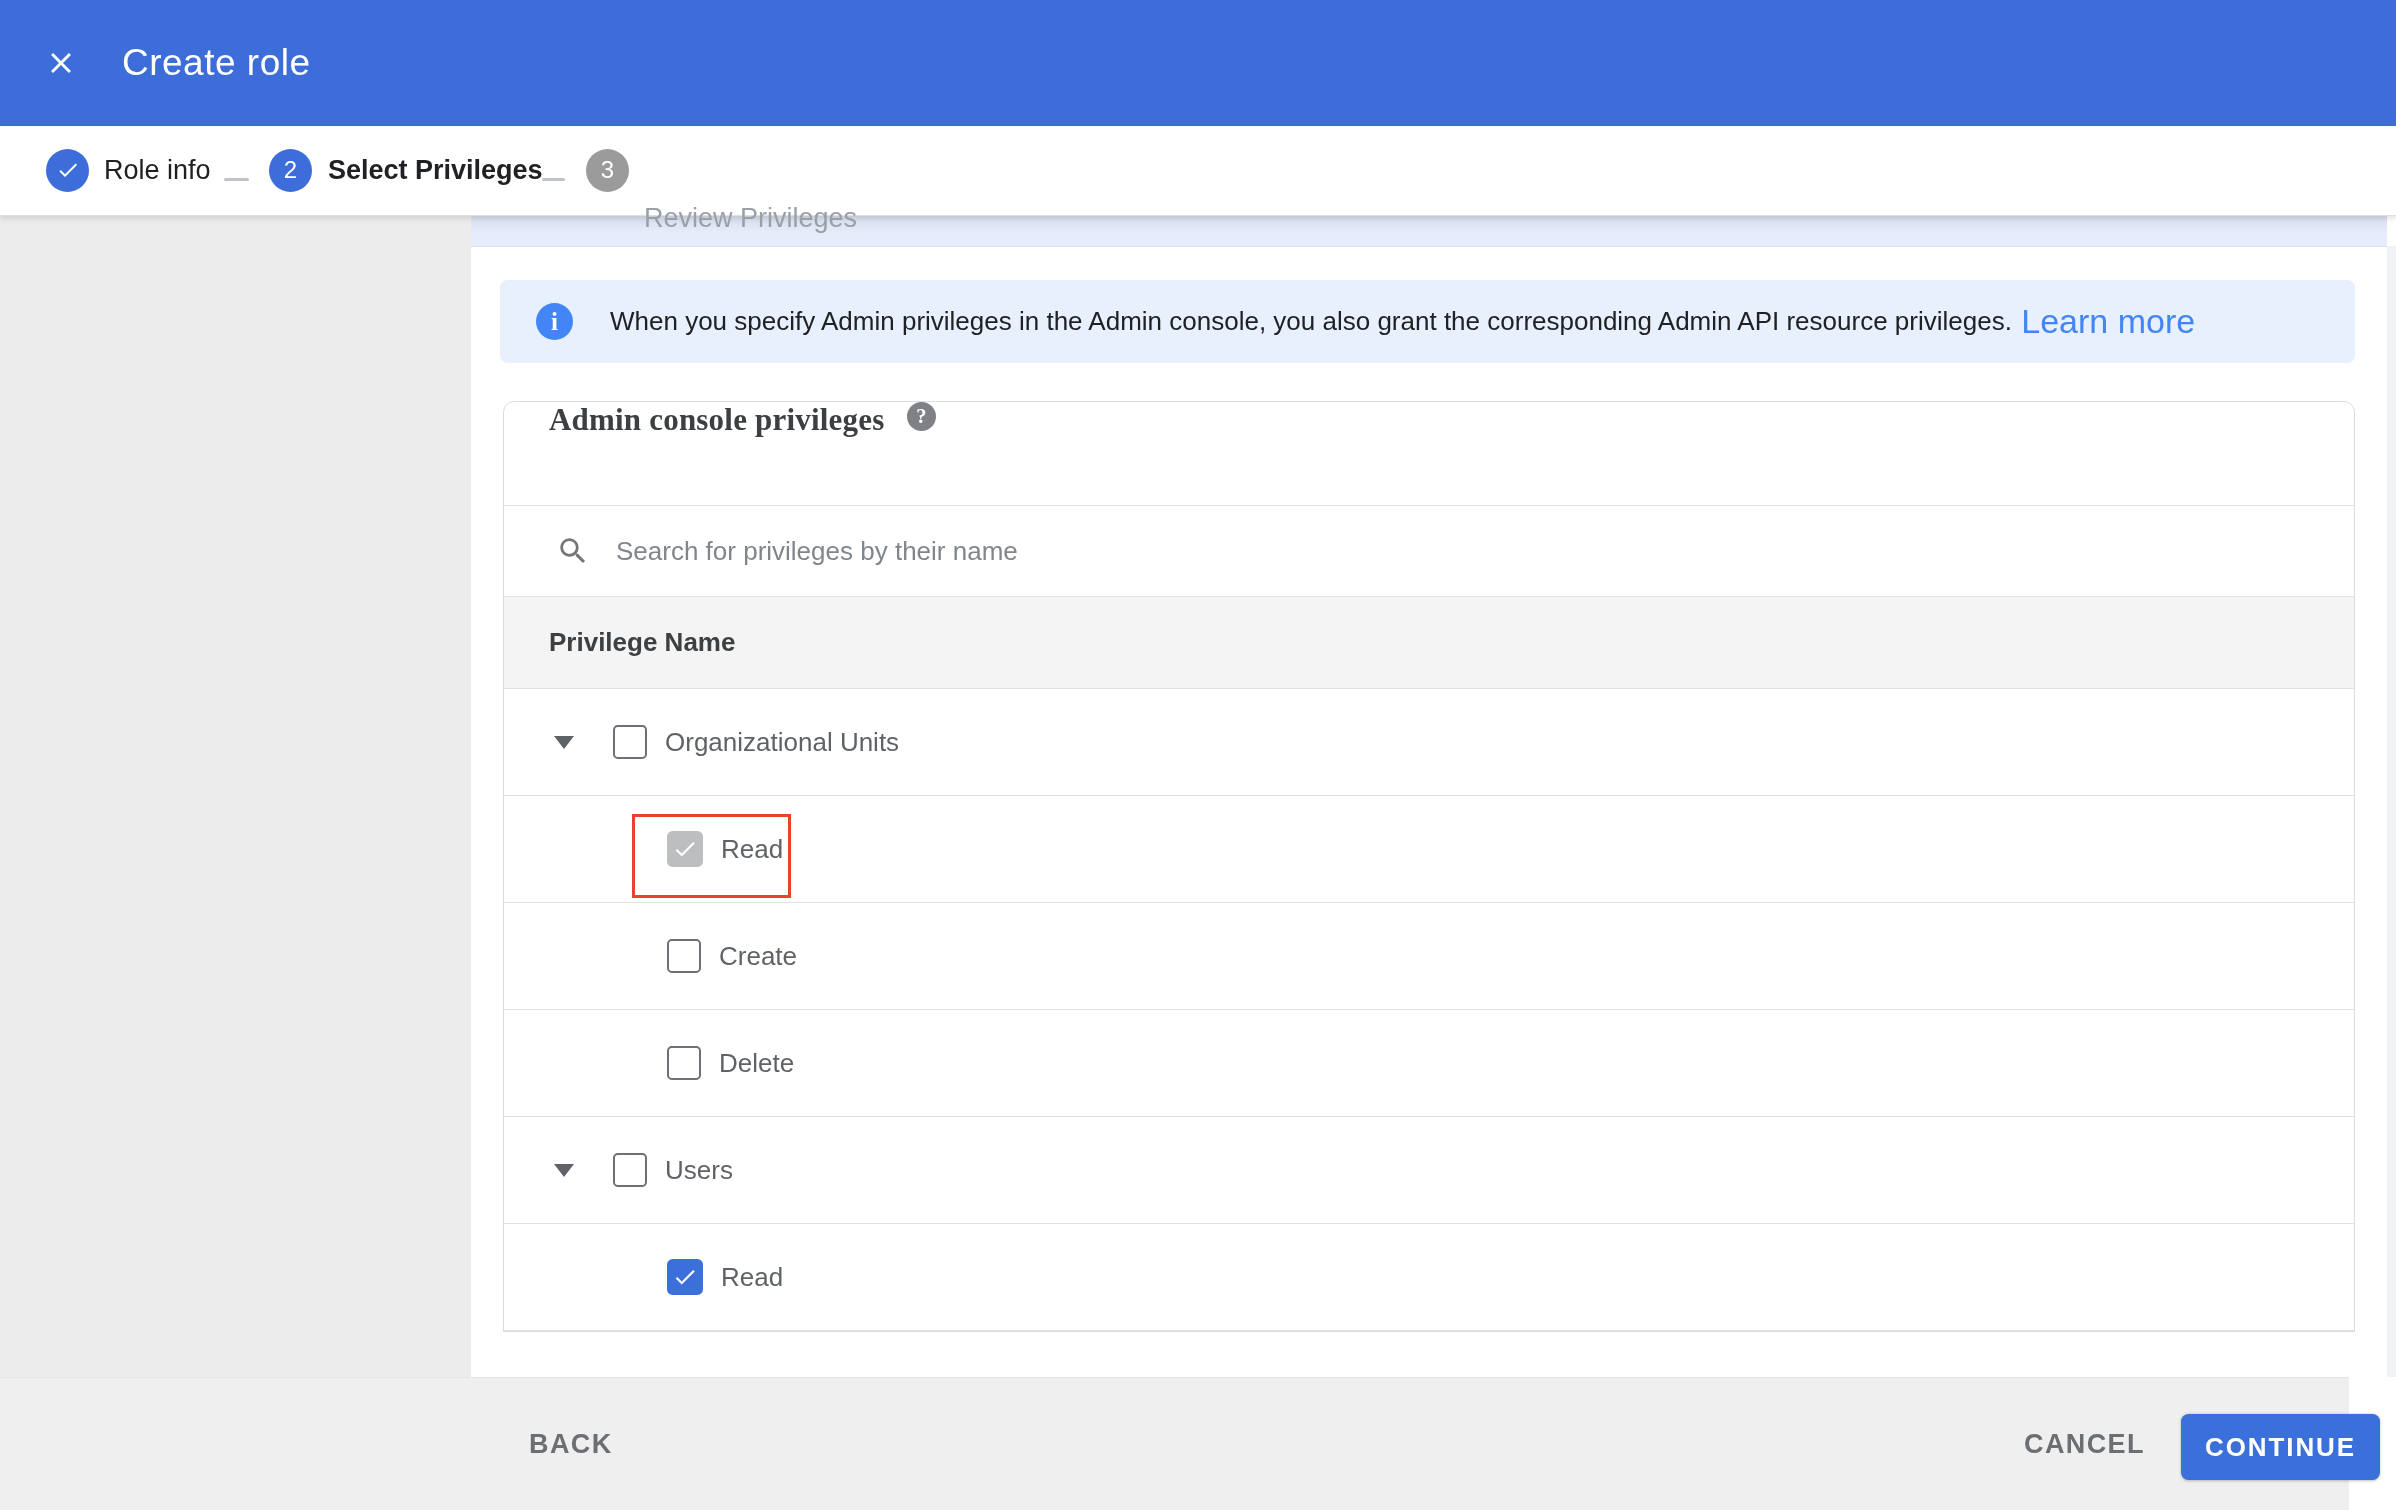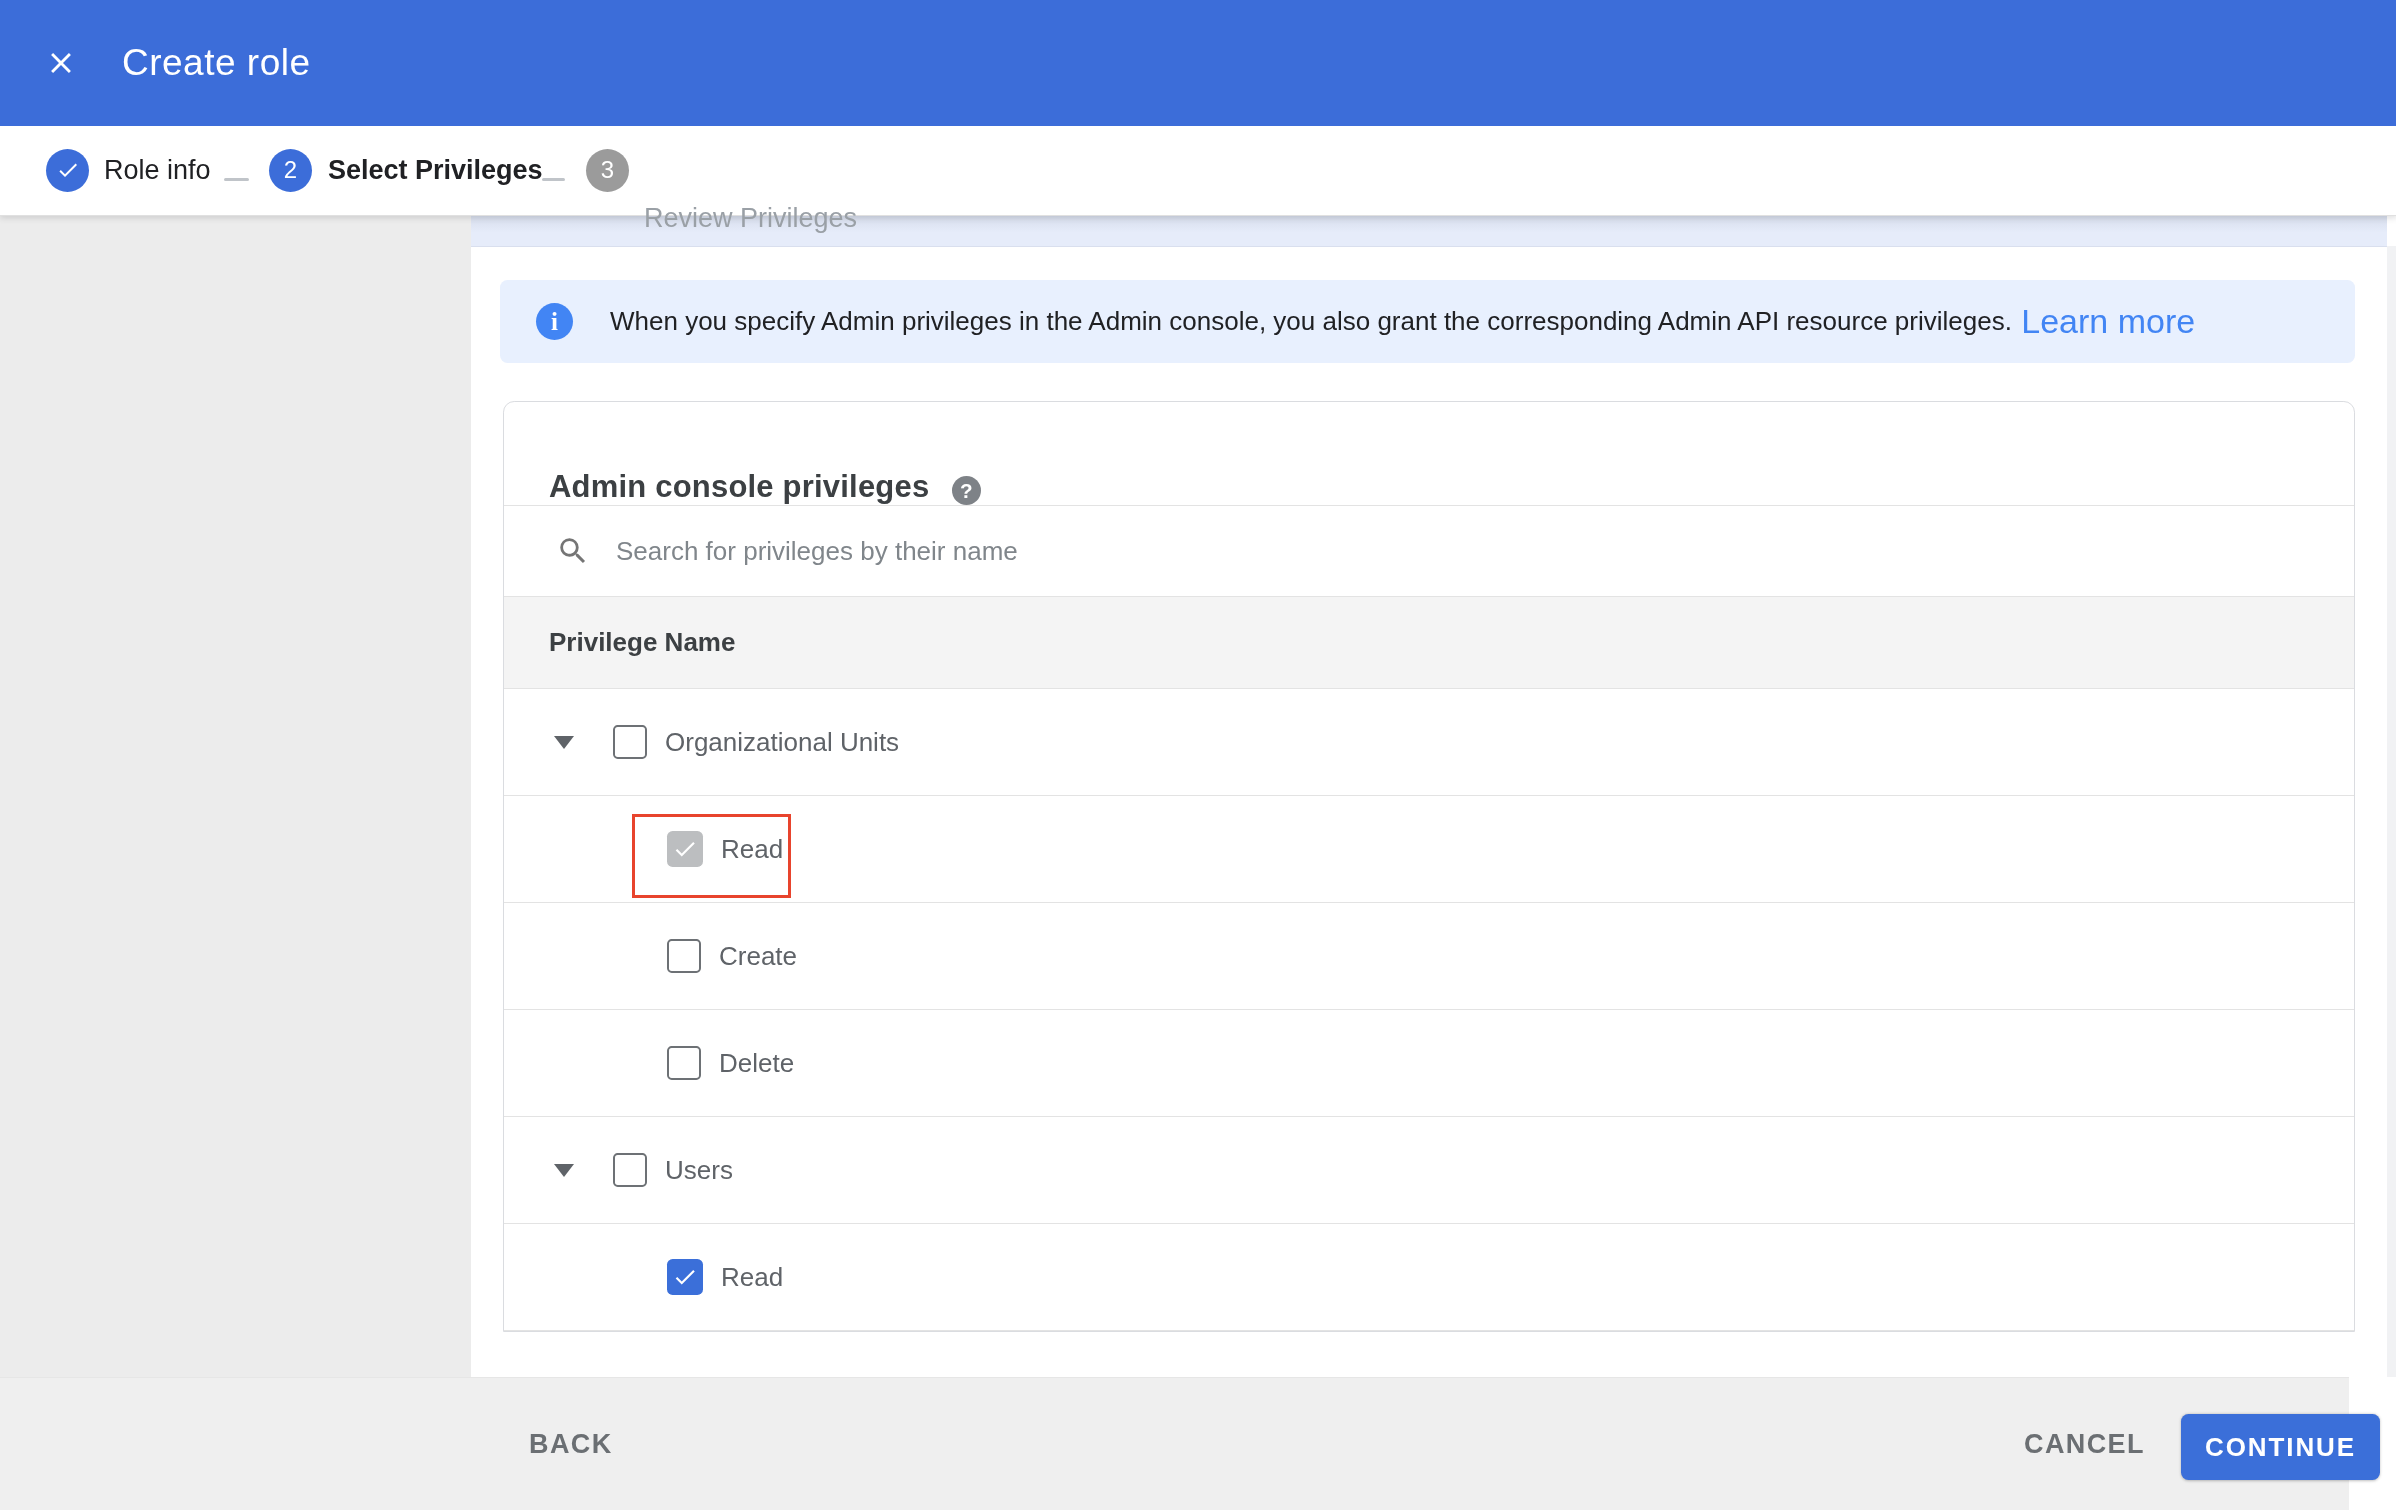--- a/index.html
+++ b/index.html
@@ -28,21 +28,21 @@
   .scrolltrack{position:absolute;right:0;top:31px;width:9.4px;height:1131px;background:#f1f2f4;}
 
   
   .banner{position:absolute;left:29px;top:65px;width:1855px;height:83px;background:#e8f0fe;border-radius:7.5px;display:flex;align-items:center;}
   .info-icon{margin-left:36px;width:37px;height:37px;border-radius:50%;background:#4285f4;color:#fff;font-size:25px;font-weight:bold;display:flex;align-items:center;justify-content:center;flex:0 0 auto;font-family:"Liberation Serif",serif;}
   .banner-text{margin-left:37px;font-size:26px;color:#202124;}
   .banner-link{margin-left:9.4px;font-size:34px;color:#4285f4;text-decoration:none;cursor:pointer;}
 
   
   .panel{position:absolute;left:32px;top:186px;width:1852px;background:#fff;border:0.9px solid #dadce0;border-radius:11.2px 11.2px 0 0;box-sizing:border-box;}
-  .panel-header{height:103px;border-bottom:0.9px solid #e3e3e3;display:flex;align-items:flex-end;}
+  .panel-header{height:103px;border-bottom:0.9px solid #e3e3e3;display:flex;align-items:flex-start;font-family:Liberation Serif, serif;}
   .panel-title{margin-left:45px;font-size:31px;font-weight:bold;color:#3c4043;letter-spacing:0.2px;}
   .help-icon{margin-left:22.5px;width:29px;height:29px;border-radius:50%;background:#7e8287;color:#fff;font-size:20.6px;font-weight:bold;display:flex;align-items:center;justify-content:center;cursor:pointer;}
   .search-row{height:90px;border-bottom:0.9px solid #e3e3e3;display:flex;align-items:center;}
   .search-row svg{margin-left:52px;flex:0 0 auto;}
   .search-input{margin-left:24px;border:none;outline:none;flex:1;font-size:26px;color:#202124;font-family:"Liberation Sans",sans-serif;background:transparent;}
   .search-input::placeholder{color:#80868b;opacity:1;}
   .col-header{height:91px;background:#f4f4f4;border-bottom:0.9px solid #e3e3e3;display:flex;align-items:center;}
   .col-header span{margin-left:45px;font-size:26px;font-weight:bold;color:#3c4043;}
 
   

